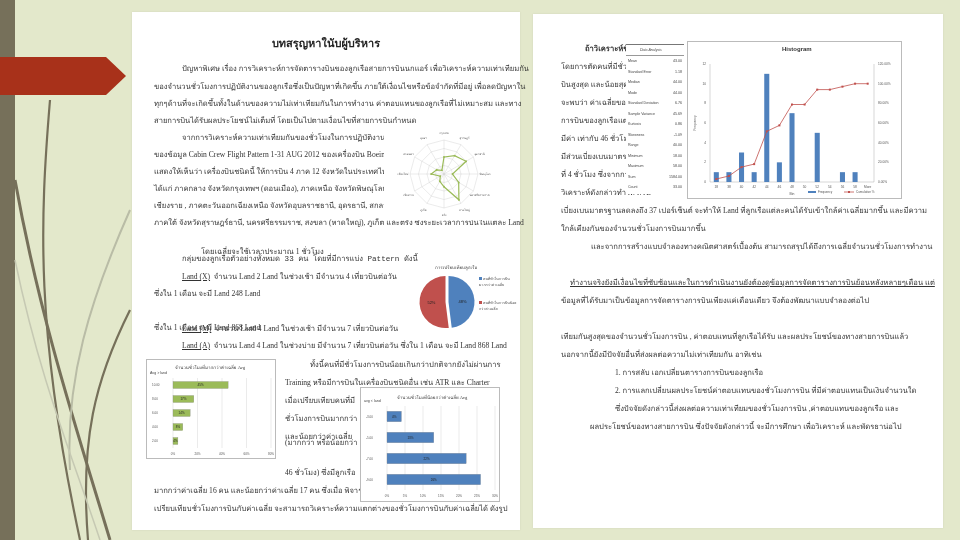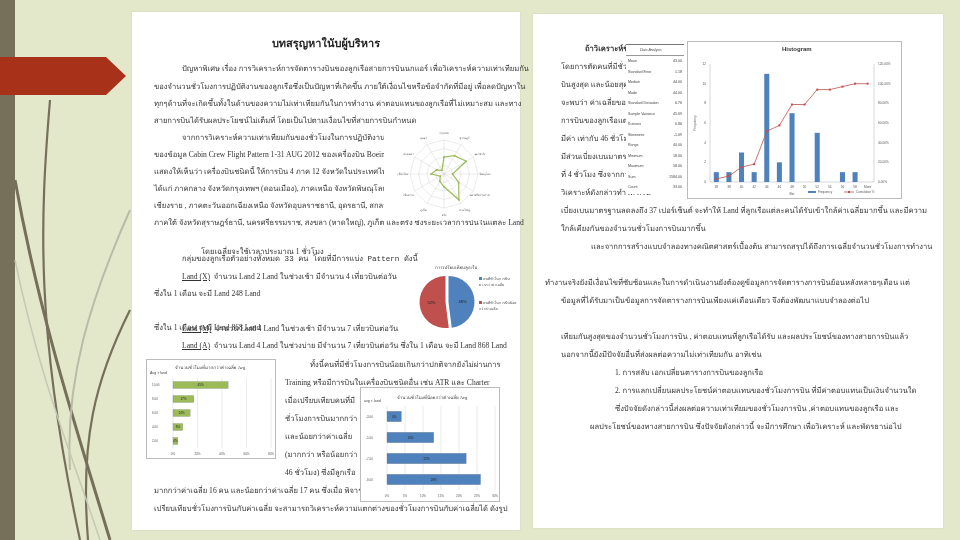--- a/index.html
+++ b/index.html
@@ -55,21 +55,21 @@
   <div class="line" style="left:50px;top:260px;"><span class="u">Land (X)</span>&nbsp;&nbsp;<span>จำนวน  Land 2 Land ในช่วงเช้า  มีจำนวน 4 เที่ยวบินต่อวัน</span></div>
   <div class="line" style="left:22px;top:277px;">ซึ่งใน 1 เดือน จะมี  Land 248 Land</div>
   <div class="line" style="left:50px;top:294px;margin-top:18px;"><span class="u">Land (M)</span>&nbsp;&nbsp;<span>จำนวน Land 4 Land  ในช่วงเช้า  มีจำนวน 7 เที่ยวบินต่อวัน</span></div>
   <div class="line" style="left:22px;top:311px;">ซึ่งใน 1 เดือน จะมี Land  868  Land</div>
   <div class="line" style="left:50px;top:329px;"><span class="u">Land (A)</span>&nbsp;&nbsp;<span>จำนวน Land 4 Land ในช่วงบ่าย มีจำนวน 7 เที่ยวบินต่อวัน ซึ่งใน 1 เดือน จะมี Land 868  Land</span></div>
   <div class="line" style="left:178px;top:348px;">ทั้งนี้คนที่มีชั่วโมงการบินน้อยเกินกว่าปกติจากยังไม่ผ่านการ</div>
   <div class="line" style="left:153px;top:366px;">Training  หรือมีการบินในเครื่องบินชนิดอื่น  เช่น  ATR  และ  Charter</div>
   <div class="line" style="left:153px;top:384px;">เมื่อเปรียบเทียบคนที่มี</div>
   <div class="line" style="left:153px;top:402px;">ชั่วโมงการบินมากกว่า</div>
   <div class="line" style="left:153px;top:420px;">และน้อยกว่าค่าเฉลี่ย</div>
-  <div class="line" style="left:153px;top:438px;">(มากกว่า หรือน้อยกว่า</div>
+  <div class="line" style="left:153px;top:426px;">(มากกว่า หรือน้อยกว่า</div>
   <div class="line" style="left:153px;top:456px;">46  ชั่วโมง) ซึ่งมีลูกเรือ</div>
   <div class="line" style="left:22px;top:474px;">มากกว่าค่าเฉลี่ย  16 คน และน้อยกว่าค่าเฉลี่ย   17 คน  ซึ่งเมื่อ  พิจารณา</div>
   <div class="line" style="left:22px;top:492px;">เปรียบเทียบชั่วโมงการบินกับค่าเฉลี่ย จะสามารถวิเคราะห์ความแตกต่างของชั่วโมงการบินกับค่าเฉลี่ยได้ ดังรูป</div>
 
   <svg id="radar" class="chartbox" style="left:252px;top:112px;width:120px;height:96px;" viewBox="0 0 120 96">
       <polygon points="60.0,41.5 64.3,42.6 67.4,45.8 68.5,50.0 67.4,54.3 64.3,57.4 60.0,58.5 55.8,57.4 52.6,54.3 51.5,50.0 52.6,45.8 55.8,42.6" fill="none" stroke="#ccc" stroke-width="0.4"></polygon>
       <polygon points="60.0,33.0 68.5,35.3 74.7,41.5 77.0,50.0 74.7,58.5 68.5,64.7 60.0,67.0 51.5,64.7 45.3,58.5 43.0,50.0 45.3,41.5 51.5,35.3" fill="none" stroke="#ccc" stroke-width="0.4"></polygon>
       <polygon points="60.0,24.5 72.8,27.9 82.1,37.3 85.5,50.0 82.1,62.7 72.8,72.1 60.0,75.5 47.3,72.1 37.9,62.8 34.5,50.0 37.9,37.3 47.2,27.9" fill="none" stroke="#ccc" stroke-width="0.4"></polygon>
       <polygon points="60.0,16.0 77.0,20.6 89.4,33.0 94.0,50.0 89.4,67.0 77.0,79.4 60.0,84.0 43.0,79.4 30.6,67.0 26.0,50.0 30.6,33.0 43.0,20.6" fill="none" stroke="#ccc" stroke-width="0.4"></polygon>
       <line x1="60" y1="50" x2="60" y2="16" stroke="#ccc" stroke-width="0.4"></line>
@@ -197,21 +197,21 @@
   <div class="line" style="left:28px;top:66px;">บินสูงสุด และน้อยสุดออก</div>
   <div class="line" style="left:28px;top:84px;">จะพบว่า ค่าเฉลี่ยของชั่วโมง</div>
   <div class="line" style="left:28px;top:102px;">การบินของลูกเรือแต่ละคน</div>
   <div class="line" style="left:28px;top:120px;">มีค่า  เท่ากับ 46 ชั่วโมง และ</div>
   <div class="line" style="left:28px;top:138px;">มีส่วนเบี่ยงเบนมาตรฐานอยู่</div>
   <div class="line" style="left:28px;top:156px;">ที่ 4  ชั่วโมง        ซึ่งจากการ</div>
   <div class="line" style="left:28px;top:174px;">วิเคราะห์ดังกล่าวทำให้ ส่วน</div>
   <div class="line" style="left:28px;top:192px;">เบี่ยงเบนมาตรฐานลดลงถึง 37 เปอร์เซ็นต์ จะทำให้  Land ที่ลูกเรือแต่ละคนได้รับเข้าใกล้ค่าเฉลี่ยมากขึ้น  และมีความ</div>
   <div class="line" style="left:28px;top:210px;">ใกล้เคียงกันของจำนวนชั่วโมงการบินมากขึ้น</div>
   <div class="line" style="left:58px;top:228px;">และจากการสร้างแบบจำลองทางคณิตศาสตร์เบื้องต้น สามารถสรุปได้ถึงการเฉลี่ยจำนวนชั่วโมงการทำงาน</div>
-  <div class="line" style="left:12px;top:264px;">ทำงานจริงยังมีเงื่อนไขที่ซับซ้อนและในการดำเนินงานยังต้องดูข้อมูลการจัดตารางการบินย้อนหลังหลายๆเดือน แต่</div>
+  <div class="line" style="left:37px;top:264px;text-decoration:underline;">ทำงานจริงยังมีเงื่อนไขที่ซับซ้อนและในการดำเนินงานยังต้องดูข้อมูลการจัดตารางการบินย้อนหลังหลายๆเดือน แต่</div>
   <div class="line" style="left:28px;top:282px;">ข้อมูลที่ได้รับมาเป็นข้อมูลการจัดตารางการบินเพียงแค่เดือนเดียว จึงต้องพัฒนาแบบจำลองต่อไป</div>
   <div class="line" style="left:28px;top:318px;">เทียมกันสูงสุดของจำนวนชั่วโมงการบิน , ค่าตอบแทนที่ลูกเรือได้รับ และผลประโยชน์ของทางสายการบินแล้ว</div>
   <div class="line" style="left:28px;top:336px;">นอกจากนี้ยังมีปัจจัยอื่นที่ส่งผลต่อความไม่เท่าเทียมกัน อาทิเช่น</div>
   <div class="line" style="left:82px;top:354px;">1.   การสลับ เอกเปลี่ยนตารางการบินของลูกเรือ</div>
   <div class="line" style="left:82px;top:372px;">2.   การแลกเปลี่ยนผลประโยชน์ค่าตอบแทนของชั่วโมงการบิน ที่มีค่าตอบแทนเป็นเงินจำนวนใด</div>
   <div class="line" style="left:82px;top:390px;">ซึ่งปัจจัยดังกล่าวนี้ส่งผลต่อความเท่าเทียมของชั่วโมงการบิน ,ค่าตอบแทนของลูกเรือ และ</div>
   <div class="line" style="left:57px;top:408px;">ผลประโยชน์ของทางสายการบิน ซึ่งปัจจัยดังกล่าวนี้ จะมีการศึกษา เพื่อวิเคราะห์ และพัดรธาน่อไป</div>
 
   <div class="chartbox" style="left:93px;top:30px;width:58px;height:150px;border-top:1.5px solid #777;">
     <div class="tiny" style="left:14px;top:3px;font-style:italic;">Data Analysis</div>

